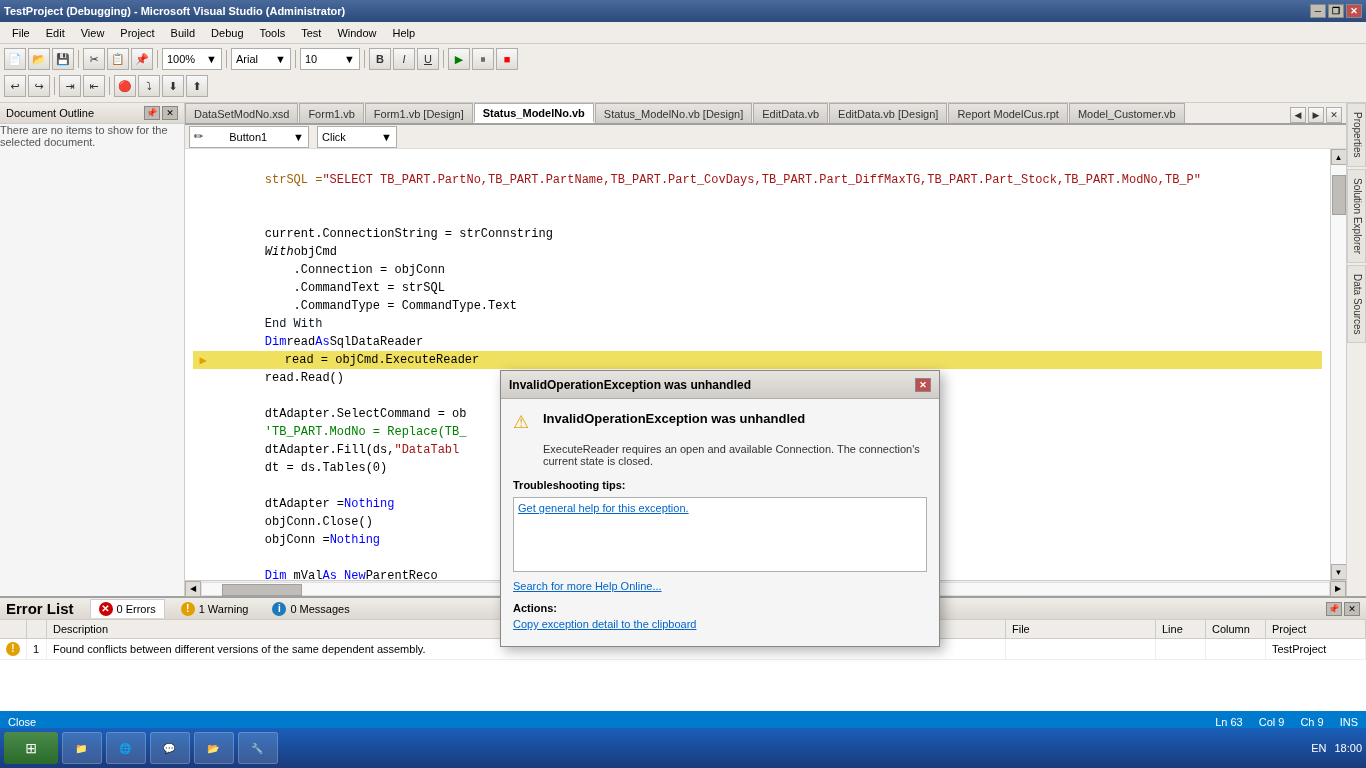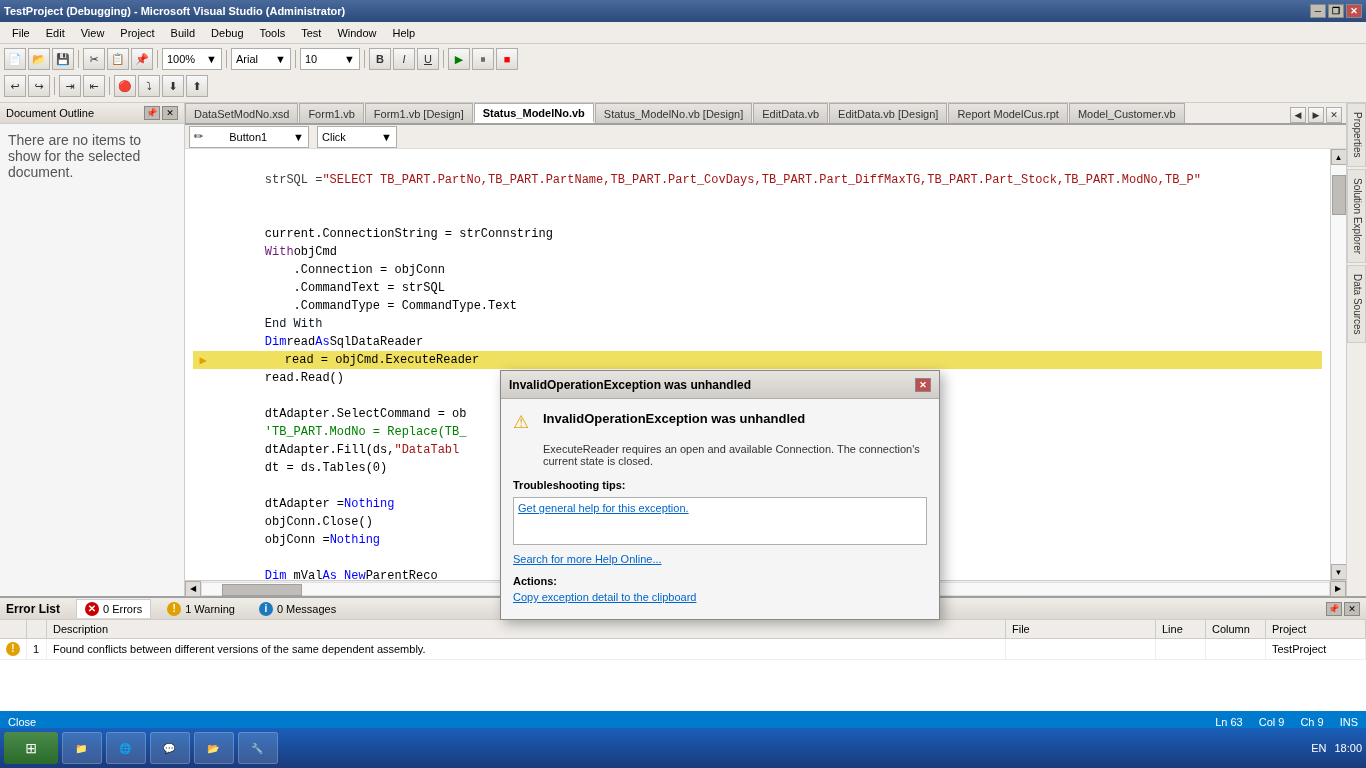--- a/index.html
+++ b/index.html
@@ -18,21 +18,21 @@
     
     #toolbar-area { background: #f0ede8; border-bottom: 1px solid #ccc; padding: 2px 4px; display: flex; flex-direction: column; }
     .toolbar-row { height: 26px; display: flex; align-items: center; gap: 2px; margin-bottom: 1px; }
     .tb-btn { width: 22px; height: 22px; background: linear-gradient(to bottom, #f8f8f8, #e0ddd8); border: 1px solid #b0ada8; display: flex; align-items: center; justify-content: center; cursor: pointer; font-size: 11px; color: #333; }
     .tb-separator { width: 1px; height: 18px; background: #b0ada8; margin: 0 2px; }
     .tb-dropdown { height: 22px; background: white; border: 1px solid #b0ada8; padding: 0 4px; font-size: 11px; min-width: 60px; display: flex; align-items: center; justify-content: space-between; cursor: pointer; }
 
     
     #doc-outline { width: 185px; background: #f5f5f5; border-right: 1px solid #ccc; display: flex; flex-direction: column; }
     #doc-outline-header { background: linear-gradient(to bottom, #f0ede8, #ddd8d0); padding: 3px 6px; border-bottom: 1px solid #ccc; display: flex; align-items: center; justify-content: space-between; font-size: 11px; }
-    #doc-outline-content { padding: 8px; font-size: 14px; color: #555; flex: 1; }
+    #doc-outline-content { font-size: 11px; color: #555; flex: 1; }
 
     
     #editor-area { flex: 1; display: flex; flex-direction: column; min-width: 0; }
     #tabs-bar { background: #f0ede8; border-bottom: 2px solid #a0a0a0; display: flex; align-items: flex-end; height: 22px; overflow: hidden; }
     .tab { height: 20px; padding: 0 8px; border: 1px solid #b0ada8; border-bottom: none; background: linear-gradient(to bottom, #e8e5e0, #d0cdc8); font-size: 11px; display: flex; align-items: center; cursor: pointer; white-space: nowrap; color: #333; margin-right: 1px; justify-content: center; }
     .tab.active { background: white; border-bottom: 2px solid white; color: #000; font-weight: bold; }
     #code-toolbar { height: 24px; background: #f0ede8; border-bottom: 1px solid #ddd; display: flex; align-items: center; padding: 0 4px; gap: 4px; }
     #code-content { flex: 1; overflow: hidden; position: relative; display: flex; }
     #code-text { flex: 1; padding: 4px 8px; font-family: 'Courier New', monospace; font-size: 12px; overflow: auto; position: relative; }
     .code-line { height: 18px; white-space: nowrap; display: flex; align-items: center; }
@@ -68,21 +68,21 @@
 
     
     #exception-dialog { position: absolute; top: 370px; left: 500px; width: 440px; background: #f5f5f5; border: 1px solid #888; box-shadow: 4px 4px 12px rgba(0,0,0,0.3); z-index: 100; }
     #exception-title-bar { height: 28px; background: linear-gradient(to bottom, #e8e5e0, #d0cdc8); border-bottom: 1px solid #b0ada8; display: flex; align-items: center; justify-content: space-between; padding: 0 8px; font-size: 12px; font-weight: bold; }
     #exception-content { padding: 12px; }
     .exception-header { display: flex; align-items: flex-start; gap: 8px; margin-bottom: 10px; }
     .warning-icon-large { width: 22px; height: 22px; font-size: 18px; color: #e0a000; }
     .exception-title-text { font-size: 13px; font-weight: bold; color: #000; }
     .exception-message { font-size: 11px; color: #333; margin-bottom: 12px; margin-left: 30px; }
     .exception-section-title { font-size: 11px; font-weight: bold; margin-bottom: 6px; }
-    .exception-tips-box { border: 1px solid #b0b0b0; background: white; height: 48px; padding: 4px; margin-bottom: 8px; overflow-y: auto; }
+    .exception-tips-box { border: 1px solid #b0b0b0; background: white; height: 75px; padding: 4px; margin-bottom: 8px; overflow-y: auto; }
     .tips-link { color: #0066cc; text-decoration: underline; cursor: pointer; font-size: 11px; }
     .exception-search-link { color: #0066cc; text-decoration: underline; cursor: pointer; font-size: 11px; display: block; margin-bottom: 10px; }
     .exception-actions-title { font-size: 11px; font-weight: bold; margin-bottom: 4px; }
     .action-link { color: #0066cc; text-decoration: underline; cursor: pointer; font-size: 11px; display: block; margin-bottom: 4px; }
 
     
     #taskbar { height: 40px; background: linear-gradient(to bottom, #1a5fb8, #1a3a7c); display: flex; align-items: center; padding: 0 4px; gap: 4px; position: fixed; bottom: 0; width: 1366px; }
     .taskbar-btn { height: 32px; background: rgba(255,255,255,0.15); border: 1px solid rgba(255,255,255,0.2); border-radius: 3px; padding: 0 8px; color: white; font-size: 10px; cursor: pointer; display: flex; align-items: center; justify-content: center; min-width: 40px; }
     .taskbar-start { width: 54px; height: 32px; background: linear-gradient(to bottom, #4a8a4a, #2a6a2a); border-radius: 3px; display: flex; align-items: center; justify-content: center; cursor: pointer; }
     #taskbar-right { margin-left: auto; display: flex; align-items: center; gap: 8px; color: white; font-size: 11px; }
@@ -230,25 +230,25 @@
       </div>
       <div class="tb-dropdown" style="min-width:80px; margin-left:4px;">
         <span>Click</span>
           <span> ▼</span>
       </div>
     </div>
 
     <div id="code-content">
       <div id="code-text" style="font-family: 'Courier New', monospace; font-size: 12px; padding: 4px 8px; background: white; flex:1; overflow: auto;">
         <div class="code-line"><span style="color:#aaa; width:35px; display:inline-block; text-align:right; margin-right:8px; border-right:1px solid #eee;"></span>&nbsp;</div>
-        <div class="code-line"><span style="color:#aaa; width:35px; display:inline-block; text-align:right; margin-right:8px; border-right:1px solid #eee;"></span>&nbsp;&nbsp;&nbsp;&nbsp;<span style="color:#404040;">strSQL = </span><span style="color:#a31515;">"SELECT TB_PART.PartNo,TB_PART.PartName,TB_PART.Part_CovDays,TB_PART.Part_DiffMaxTG,TB_PART.Part_Stock,TB_PART.ModNo,TB_P"</span></div>
+        <div class="code-line"><span style="color:#aaa; width:35px; display:inline-block; text-align:right; margin-right:8px; border-right:1px solid #eee;"></span>&nbsp;&nbsp;&nbsp;&nbsp;<span style="color:#a16207;">strSQL = </span><span style="color:#a31515;">"SELECT TB_PART.PartNo,TB_PART.PartName,TB_PART.Part_CovDays,TB_PART.Part_DiffMaxTG,TB_PART.Part_Stock,TB_PART.ModNo,TB_P"</span></div>
         <div class="code-line"><span style="color:#aaa; width:35px; display:inline-block; text-align:right; margin-right:8px; border-right:1px solid #eee;"></span>&nbsp;</div>
         <div class="code-line"><span style="color:#aaa; width:35px; display:inline-block; text-align:right; margin-right:8px; border-right:1px solid #eee;"></span>&nbsp;</div>
         <div class="code-line"><span style="color:#aaa; width:35px; display:inline-block; text-align:right; margin-right:8px; border-right:1px solid #eee;"></span>&nbsp;&nbsp;&nbsp;&nbsp;<span>current.ConnectionString = strConnstring</span></div>
-        <div class="code-line"><span style="color:#aaa; width:35px; display:inline-block; text-align:right; margin-right:8px; border-right:1px solid #eee;"></span>&nbsp;&nbsp;&nbsp;&nbsp;<span style="color:#701a75;">With</span><span> objCmd</span></div>
+        <div class="code-line"><span style="color:#aaa; width:35px; display:inline-block; text-align:right; margin-right:8px; border-right:1px solid #eee;"></span>&nbsp;&nbsp;&nbsp;&nbsp;<span style="color:#000000;font-style:italic;">With</span><span> objCmd</span></div>
         <div class="code-line"><span style="color:#aaa; width:35px; display:inline-block; text-align:right; margin-right:8px; border-right:1px solid #eee;"></span>&nbsp;&nbsp;&nbsp;&nbsp;&nbsp;&nbsp;&nbsp;&nbsp;<span>.Connection = objConn</span></div>
         <div class="code-line"><span style="color:#aaa; width:35px; display:inline-block; text-align:right; margin-right:8px; border-right:1px solid #eee;"></span>&nbsp;&nbsp;&nbsp;&nbsp;&nbsp;&nbsp;&nbsp;&nbsp;<span>.CommandText = strSQL</span></div>
         <div class="code-line"><span style="color:#aaa; width:35px; display:inline-block; text-align:right; margin-right:8px; border-right:1px solid #eee;"></span>&nbsp;&nbsp;&nbsp;&nbsp;&nbsp;&nbsp;&nbsp;&nbsp;<span>.CommandType = CommandType.Text</span></div>
         <div class="code-line"><span style="color:#aaa; width:35px; display:inline-block; text-align:right; margin-right:8px; border-right:1px solid #eee;"></span>&nbsp;&nbsp;&nbsp;&nbsp;<span style="color:#0f172a;">End With</span></div>
         <div class="code-line"><span style="color:#aaa; width:35px; display:inline-block; text-align:right; margin-right:8px; border-right:1px solid #eee;"></span>&nbsp;&nbsp;&nbsp;&nbsp;<span style="color:#0000ff;">Dim</span><span> read </span><span style="color:#0000ff;">As</span><span> SqlDataReader</span></div>
         <div class="code-line highlighted" style="background:#f0e060; display:flex; align-items:center;">
           <span style="color:#e0a000; width:20px; text-align:center;">▶</span>
           <span style="color:#aaa; width:35px; display:inline-block; text-align:right; margin-right:8px; border-right:1px solid #ccc;"></span>
           <span>&nbsp;&nbsp;&nbsp;&nbsp;read = objCmd.ExecuteReader</span>
         </div>
@@ -308,21 +308,21 @@
     </div>
     <a class="exception-search-link">Search for more Help Online...</a>
     <div class="exception-actions-title">Actions:</div>
     <a class="action-link">Copy exception detail to the clipboard</a>
   </div>
 </div>
 
 <div id="bottom-panel">
   <div id="bottom-panel-header">
     <div id="error-list-tabs">
-      <span style="font-size:12px; font-weight:bold; margin-right:8px;">Error List</span>
+      <span style="font-size:15px; font-weight:bold; margin-right:8px;">Error List</span>
       <div class="error-tab active">
         <span class="err-icon err-error">✕</span>
         <span>0 Errors</span>
       </div>
       <div class="error-tab">
         <span class="err-icon err-warning">!</span>
         <span>1 Warning</span>
       </div>
       <div class="error-tab">
         <span class="err-icon err-info">i</span>

